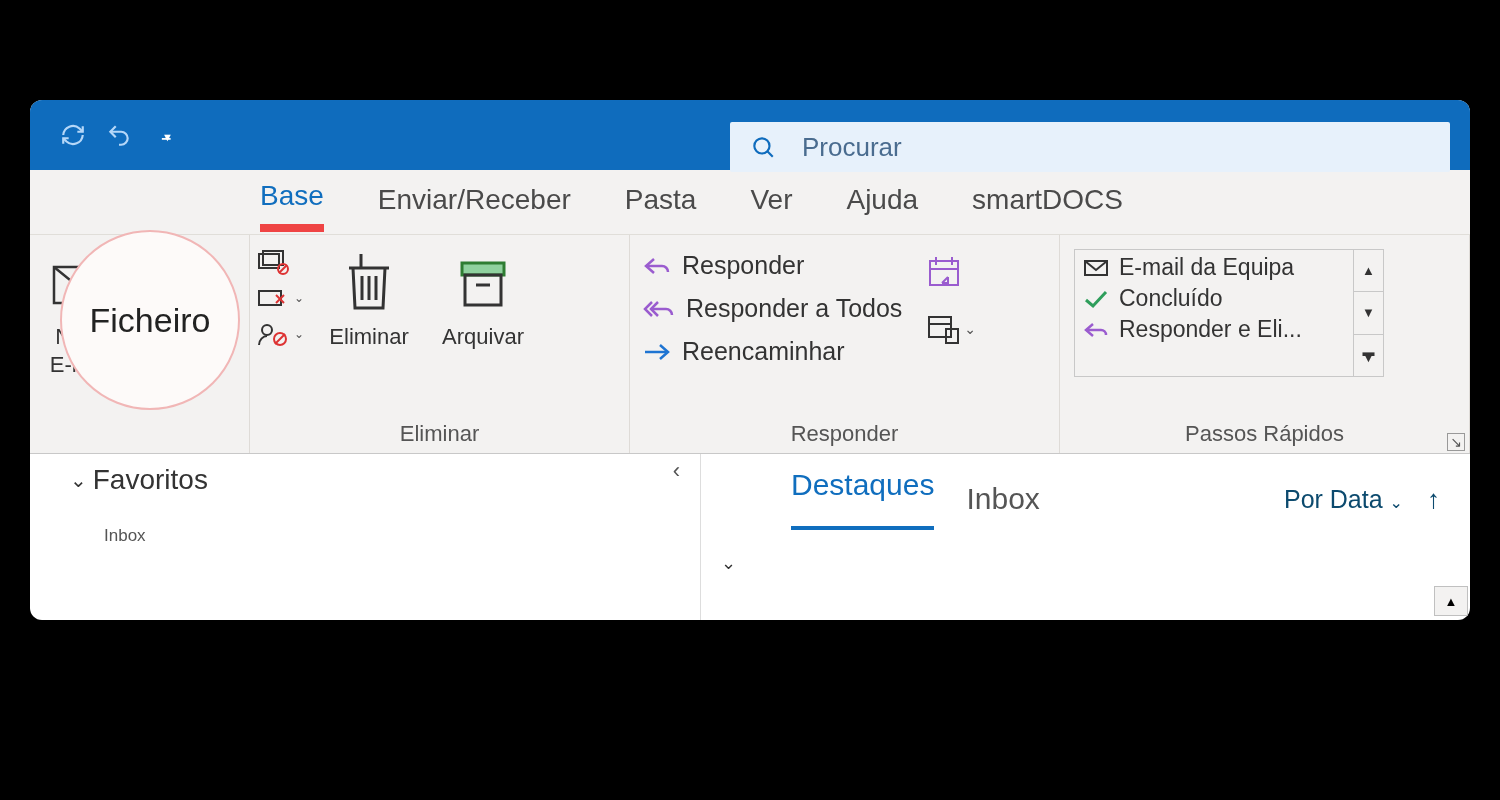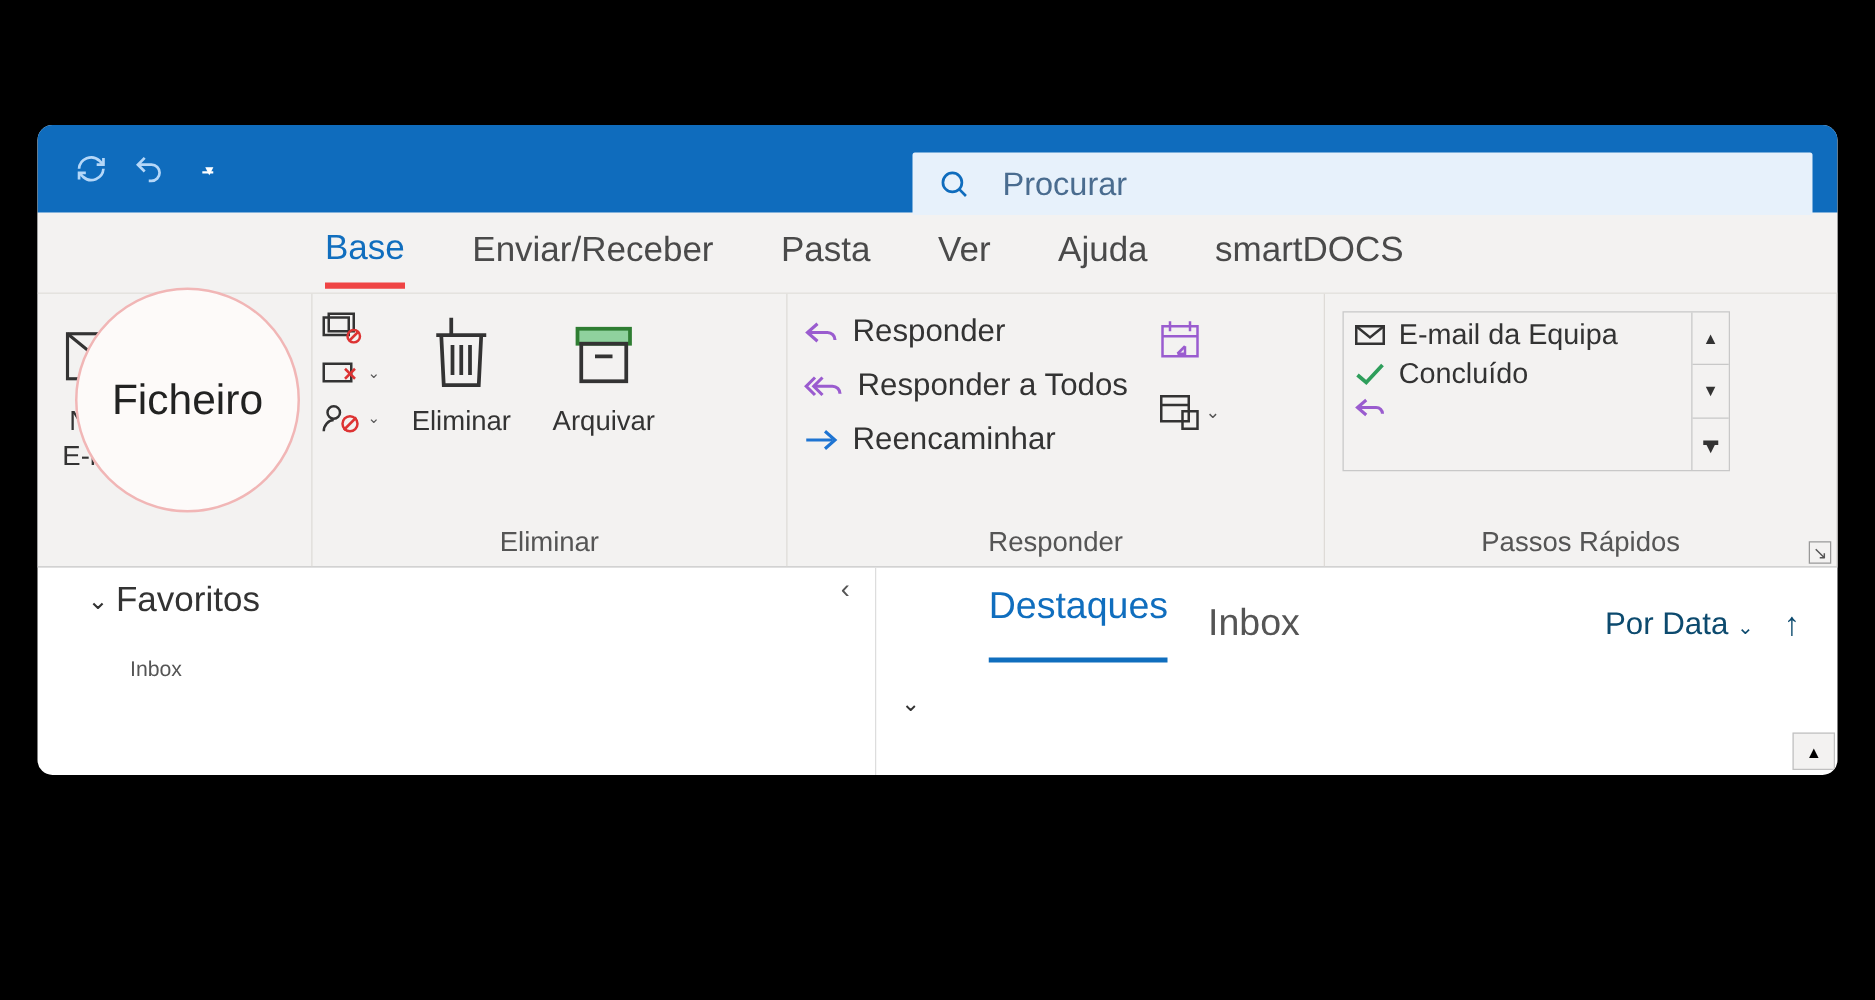--- a/index.html
+++ b/index.html
@@ -50,21 +50,21 @@
     background: #f3f2f1;
     height: 64px;
     display: flex;
     align-items: center;
     padding-left: 230px;
     gap: 54px;
     font-size: 28px;
     color: #4a4a4a;
   }
   .tab { padding: 8px 0 12px 0; cursor: default; }
-  .tab-active { color: #106ebe; border-bottom: 5px solid #ef4444; }
+  .tab-active { color: #106ebe; border-bottom: 8px solid #ef4444; }
   
   .ribbon {
     background: #f3f2f1;
     border-top: 1px solid #e0ded9;
     border-bottom: 1px solid #c8c8c8;
     display: flex;
     height: 220px;
   }
   .group {
     display: flex;
@@ -329,20 +329,21 @@
                 </span>
               <span>Concluído</span>
             </div>
             <div class="qs-item">
               <span>
                   <svg width="26" height="20" viewBox="0 0 26 20" fill="none" stroke="#9a5ccf" stroke-width="2.5">
                     <path d="M10 4 L3 10 L10 16"></path>
                     <path d="M3 10 H18 a5 5 0 0 1 5 5"></path>
                   </svg>
                 </span>
+              <span>Responder e Eli...</span>
             </div>
           </div>
           <div class="qs-scroll">
             <div>▲</div>
             <div>▼</div>
             <div>▬<br>▼</div>
           </div>
         </div>
       </div>
       <div class="group-label">Passos Rápidos</div>

